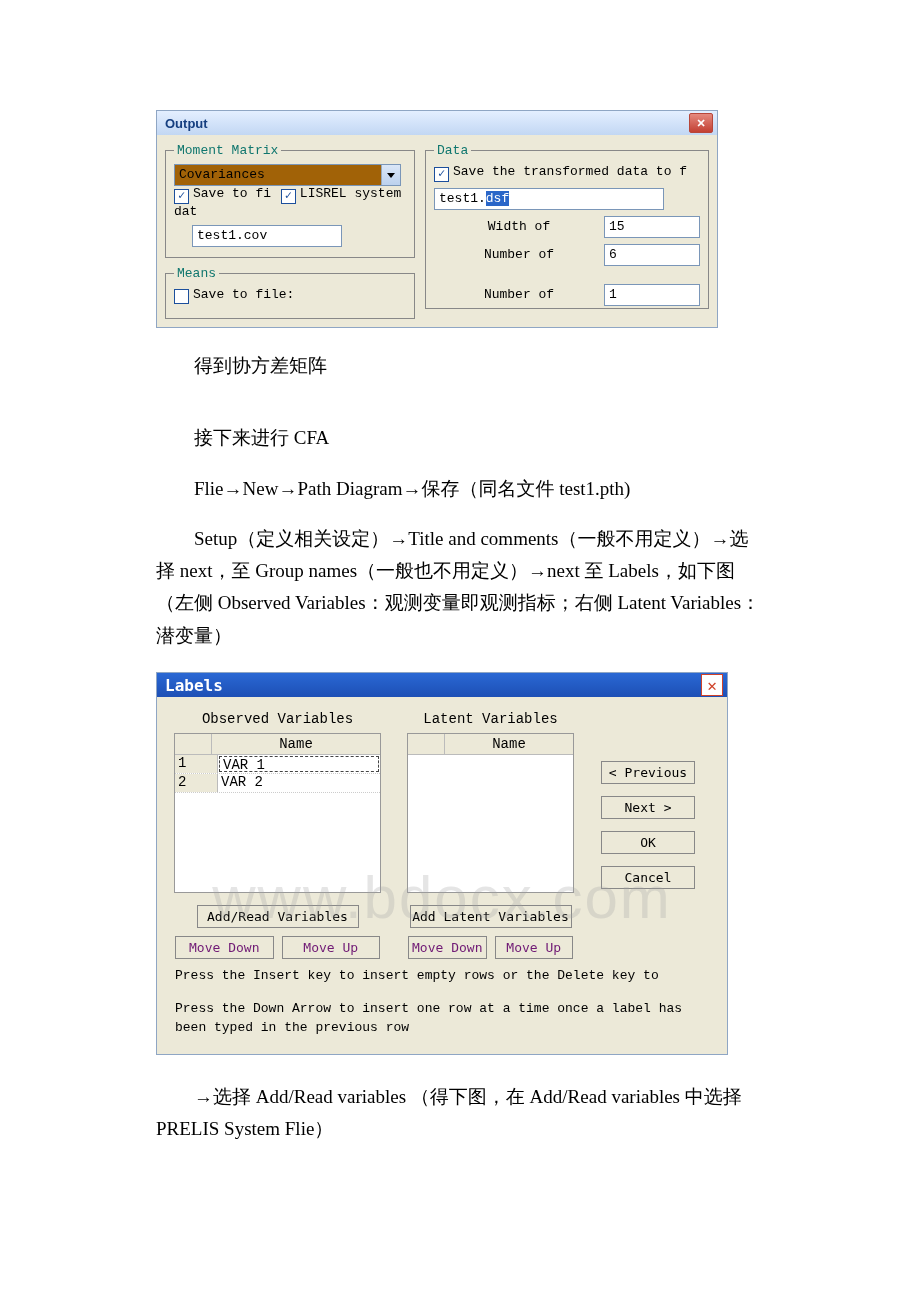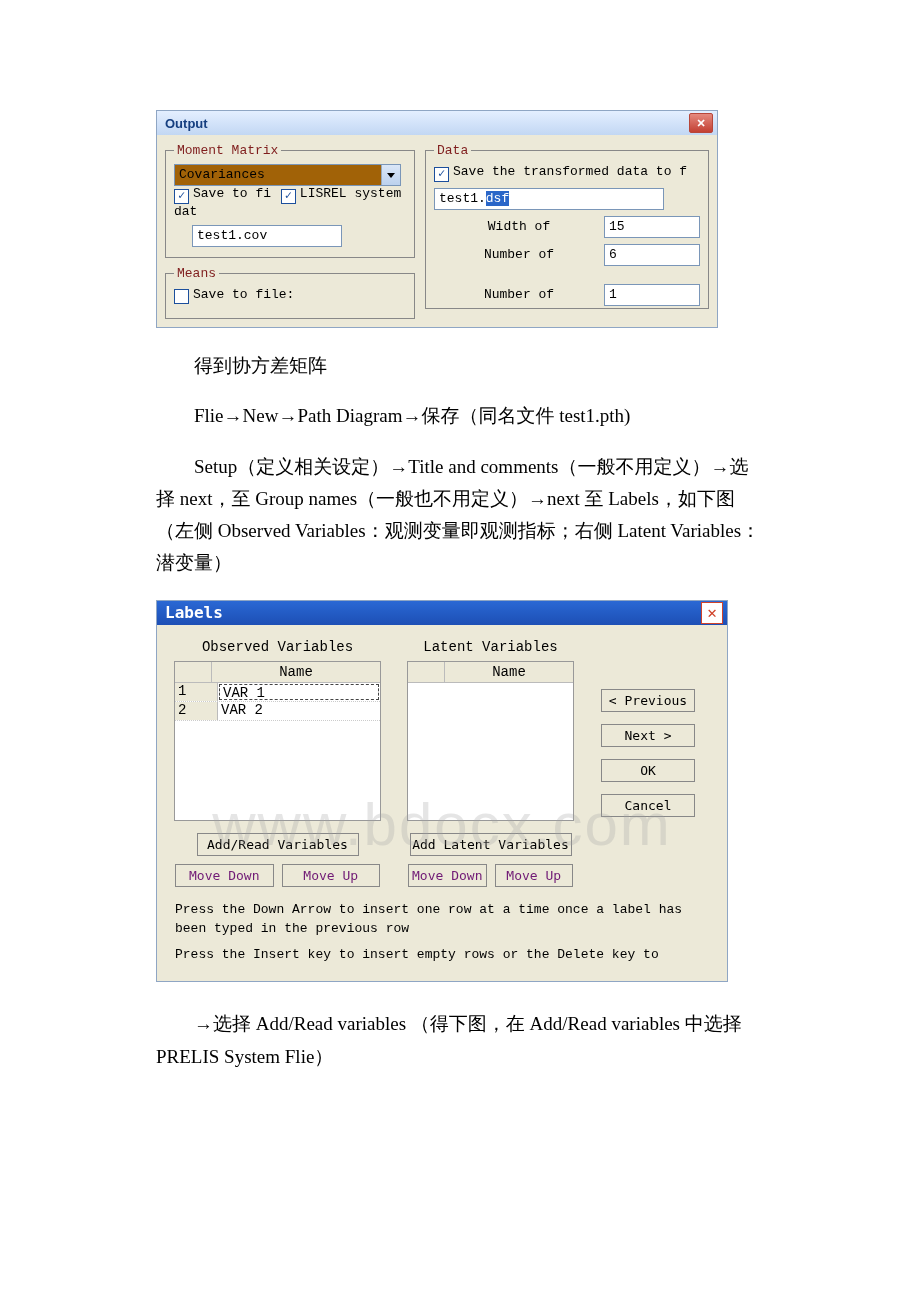--- a/index.html
+++ b/index.html
@@ -5,21 +5,21 @@
 body{margin:0;background:#fff;font-family:"Times New Roman","SimSun",serif;font-size:19px;color:#000}
 .page{width:768px;margin:0 auto;padding:110px 80px 60px 80px;box-sizing:border-box;position:relative}
 .win{border:1px solid #8fa6c4;background:#ece9d8;font-family:"MS Sans Serif",Tahoma,Arial,sans-serif;font-size:13px}
 .titlebar{display:flex;align-items:center;height:24px;padding:0 4px 0 8px;color:#163f80;font-weight:bold}
 .tb-output{background:linear-gradient(#e4efff,#c2d7f3)}
 .tb-labels{background:linear-gradient(#2a68d4,#1d4fb5);color:#fff;font-size:16px;font-family:Consolas,monospace}
 .closex{margin-left:auto;width:22px;height:18px;border:1px solid #b7463a;background:linear-gradient(#e58a7f,#c34033);color:#fff;font-weight:bold;font-size:11px;display:flex;align-items:center;justify-content:center;border-radius:2px}
 .closex.white{width:20px;height:20px;border:1px solid #d0432a;background:#fff;color:#d0432a;font-size:16px;border-radius:0}
 .win-body{padding:8px;display:flex;gap:10px;align-items:flex-start;font-family:Consolas,"Courier New",monospace;font-size:13px}
 fieldset{border:1px solid #888;margin:0;padding:6px 8px 10px 8px}
-legend{padding:0 3px;color:#7f1d1d}
+legend{padding:0 3px;color:#0f766e}
 .select{display:flex;border:1px solid #7a96b8;background:#a16207;height:20px;width:225px}
 .select span{flex:1;padding:2px 4px}
 .sel-btn{width:18px;border-left:1px solid #9ab;background:linear-gradient(#dbe7f7,#bcd1ed);display:flex;align-items:center;justify-content:center}
 .tri{width:0;height:0;border-left:4px solid transparent;border-right:4px solid transparent;border-top:5px solid #000}
 .chk{width:13px;height:13px;border:1px solid #1c4f9c;background:#fff;display:inline-flex;align-items:center;justify-content:center;color:#1c4f9c;font-size:12px;font-weight:bold;line-height:1;margin-right:4px;vertical-align:-2px}
 .txt{border:1px solid #7a96b8;background:#fff;padding:2px 4px;height:16px}
 .hl{background:#2a66c8;color:#fff}
 .row{display:flex;align-items:center;margin-top:6px}
 .row label{flex:1}
 .btn{border:1px solid #888;background:#ece9d8;padding:3px 0;text-align:center;font-family:Consolas,monospace;font-size:13px}
@@ -100,20 +100,21 @@
           <div class="row" style="margin-top:18px">
               <label style="text-align:center">Number of</label>
               <div class="txt" style="width:86px"><span>1</span></div>
             </div>
         </fieldset>
       </div>
     </div>
   </div>
 
   <p class="doc first">得到协方差矩阵</p>
+  <p class="doc" style="margin-top:40px">接下来进行 CFA</p>
   <p class="doc">Flie→New→Path Diagram→保存（同名文件 test1.pth)</p>
   <p class="doc" style="text-indent:2em">Setup（定义相关设定）→Title and comments（一般不用定义）→选择 next，至 Group names（一般也不用定义）→next 至 Labels，如下图（左侧 Observed Variables：观测变量即观测指标；右侧 Latent Variables：潜变量）</p>
 
   <div class="win" style="width:570px;margin-top:20px;position:relative">
     <div class="titlebar tb-labels">
       <span>Labels</span>
       <div class="closex white">✕</div>
     </div>
     <div class="labels-body">
       <div class="wm">www.bdocx.com</div>
@@ -154,20 +155,20 @@
             <div class="btn dis">Move Up</div>
           </div>
         </div>
         <div class="sidebtns">
           <div class="btn">&lt; Previous</div>
           <div class="btn">Next &gt;</div>
           <div class="btn">OK</div>
           <div class="btn">Cancel</div>
         </div>
       </div>
+      <div class="hint" style="margin-top:8px">Press the Insert key to insert empty rows or the Delete key to</div>
       <div class="hint">Press the Down Arrow to insert one row at a time once a label has been typed in the previous row</div>
-      <div class="hint" style="margin-top:8px">Press the Insert key to insert empty rows or the Delete key to</div>
     </div>
   </div>
 
   <p class="doc" style="margin-top:26px">→选择 Add/Read variables （得下图，在 Add/Read variables 中选择 PRELIS System Flie）</p>
 
 </div>
 
 </body></html>

